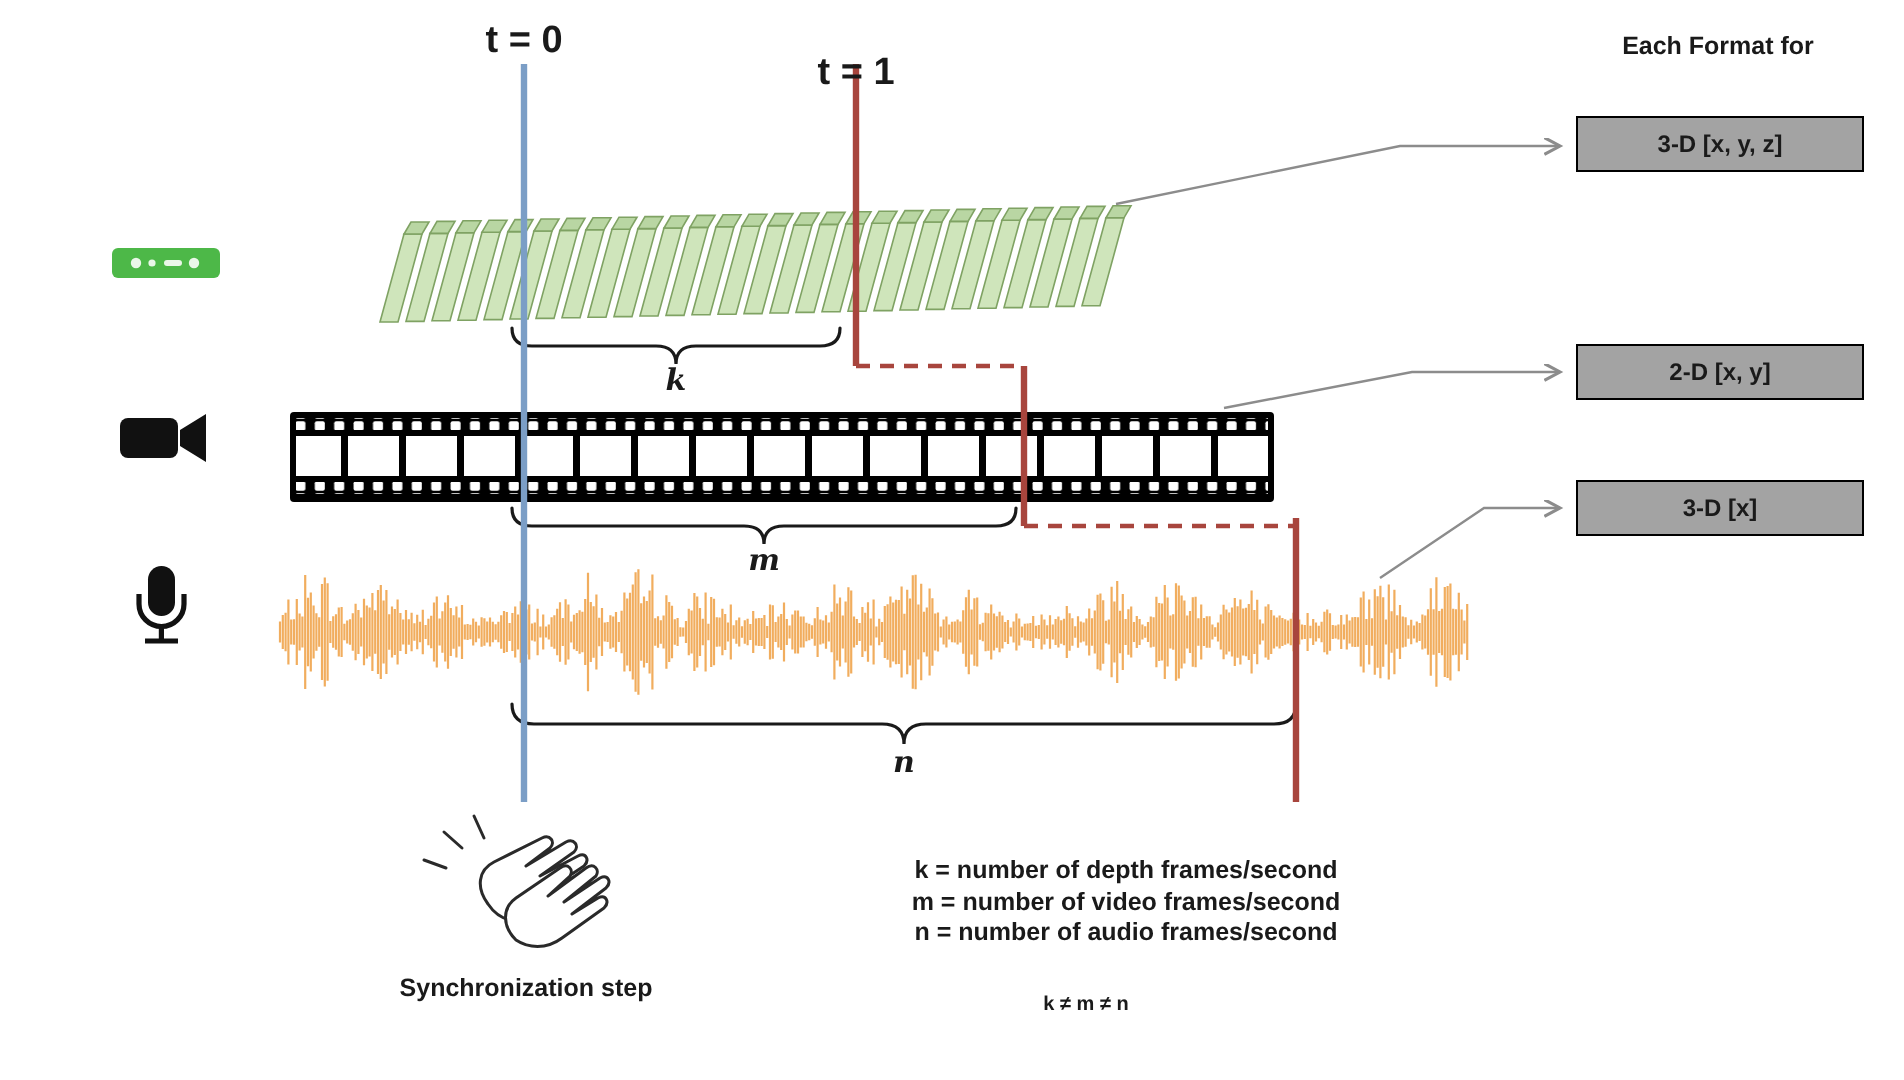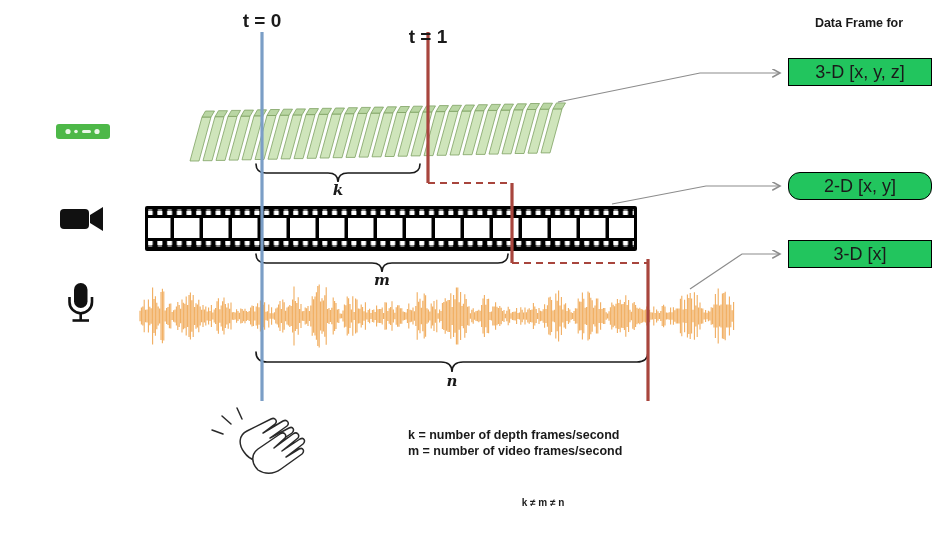--- a/index.html
+++ b/index.html
@@ -4,23 +4,23 @@
 <style>
   html,body{margin:0;padding:0;background:#ffffff;}
   #canvas{position:relative;width:952px;height:540px;background:#ffffff;overflow:hidden;
           font-family:"Liberation Sans", sans-serif;color:#1a1a1a;}
   #diagram{position:absolute;left:0;top:0;}
   .lbl{position:absolute;font-weight:bold;font-size:12.5px;line-height:15px;text-align:center;}
   .tmark{font-size:19px;}
   .brace-lbl{font-family:"DejaVu Serif", serif;font-style:italic;font-size:15px;font-weight:bold;}
   .fmt-header{width:160px;font-size:12.5px;}
   .fmt-box{position:absolute;left:788px;width:142px;height:26px;border:1.6px solid #000;
-           background:#22c55e;display:flex;align-items:center;justify-content:center;
-           font-weight:normal;font-size:18px;}
-  .legend{position:absolute;left:408px;top:428px;width:310px;
+           background:#a3a3a3;display:flex;align-items:center;justify-content:center;
+           font-weight:bold;font-size:12px;}
+  .legend{position:absolute;left:408px;top:428px;width:310px;text-align:center;
           font-weight:bold;font-size:12.5px;line-height:15.5px;}
   .ineq{position:absolute;left:388px;top:497px;width:310px;text-align:center;
         font-weight:bold;font-size:10px;}
   .sync{position:absolute;left:178px;top:487px;width:170px;text-align:center;
         font-weight:bold;font-size:12.5px;line-height:15px;}
 </style>
 </head>
 <body>
 
 <div id="canvas">
@@ -160,28 +160,30 @@
   </svg>
 
   <div class="lbl tmark" style="left:237px;top:13px;width:50px;">t = 0</div>
   <div class="lbl tmark" style="left:403px;top:13px;width:50px;margin-top:16px;">t = 1</div>
 
   <div class="lbl brace-lbl" style="left:328px;top:183px;width:20px;">k</div>
   <div class="lbl brace-lbl" style="left:372px;top:273px;width:20px;">m</div>
   <div class="lbl brace-lbl" style="left:442px;top:374px;width:20px;">n</div>
 
   <div class="lbl fmt-header" style="left:779px;top:16px;">
-    <div>Data Frame for</div>
+    <div>Each Format for</div>
   </div>
   <div class="fmt-box" style="top:58px;">3-D [x, y, z]</div>
-  <div class="fmt-box" style="top:172px;border-radius:12px;">2-D [x, y]</div>
+  <div class="fmt-box" style="top:172px;">2-D [x, y]</div>
   <div class="fmt-box" style="top:240px;">3-D [x]</div>
 
   <div class="legend">
     <div>k = number of depth frames/second</div>
     <div>m = number of video frames/second</div>
+    <div>n = number of audio frames/second</div>
   </div>
   <div class="ineq">k ≠ m ≠ n</div>
 
   <div class="sync">
+    <div>Synchronization step</div>
   </div>
 
 </div>
 
 </body></html>

